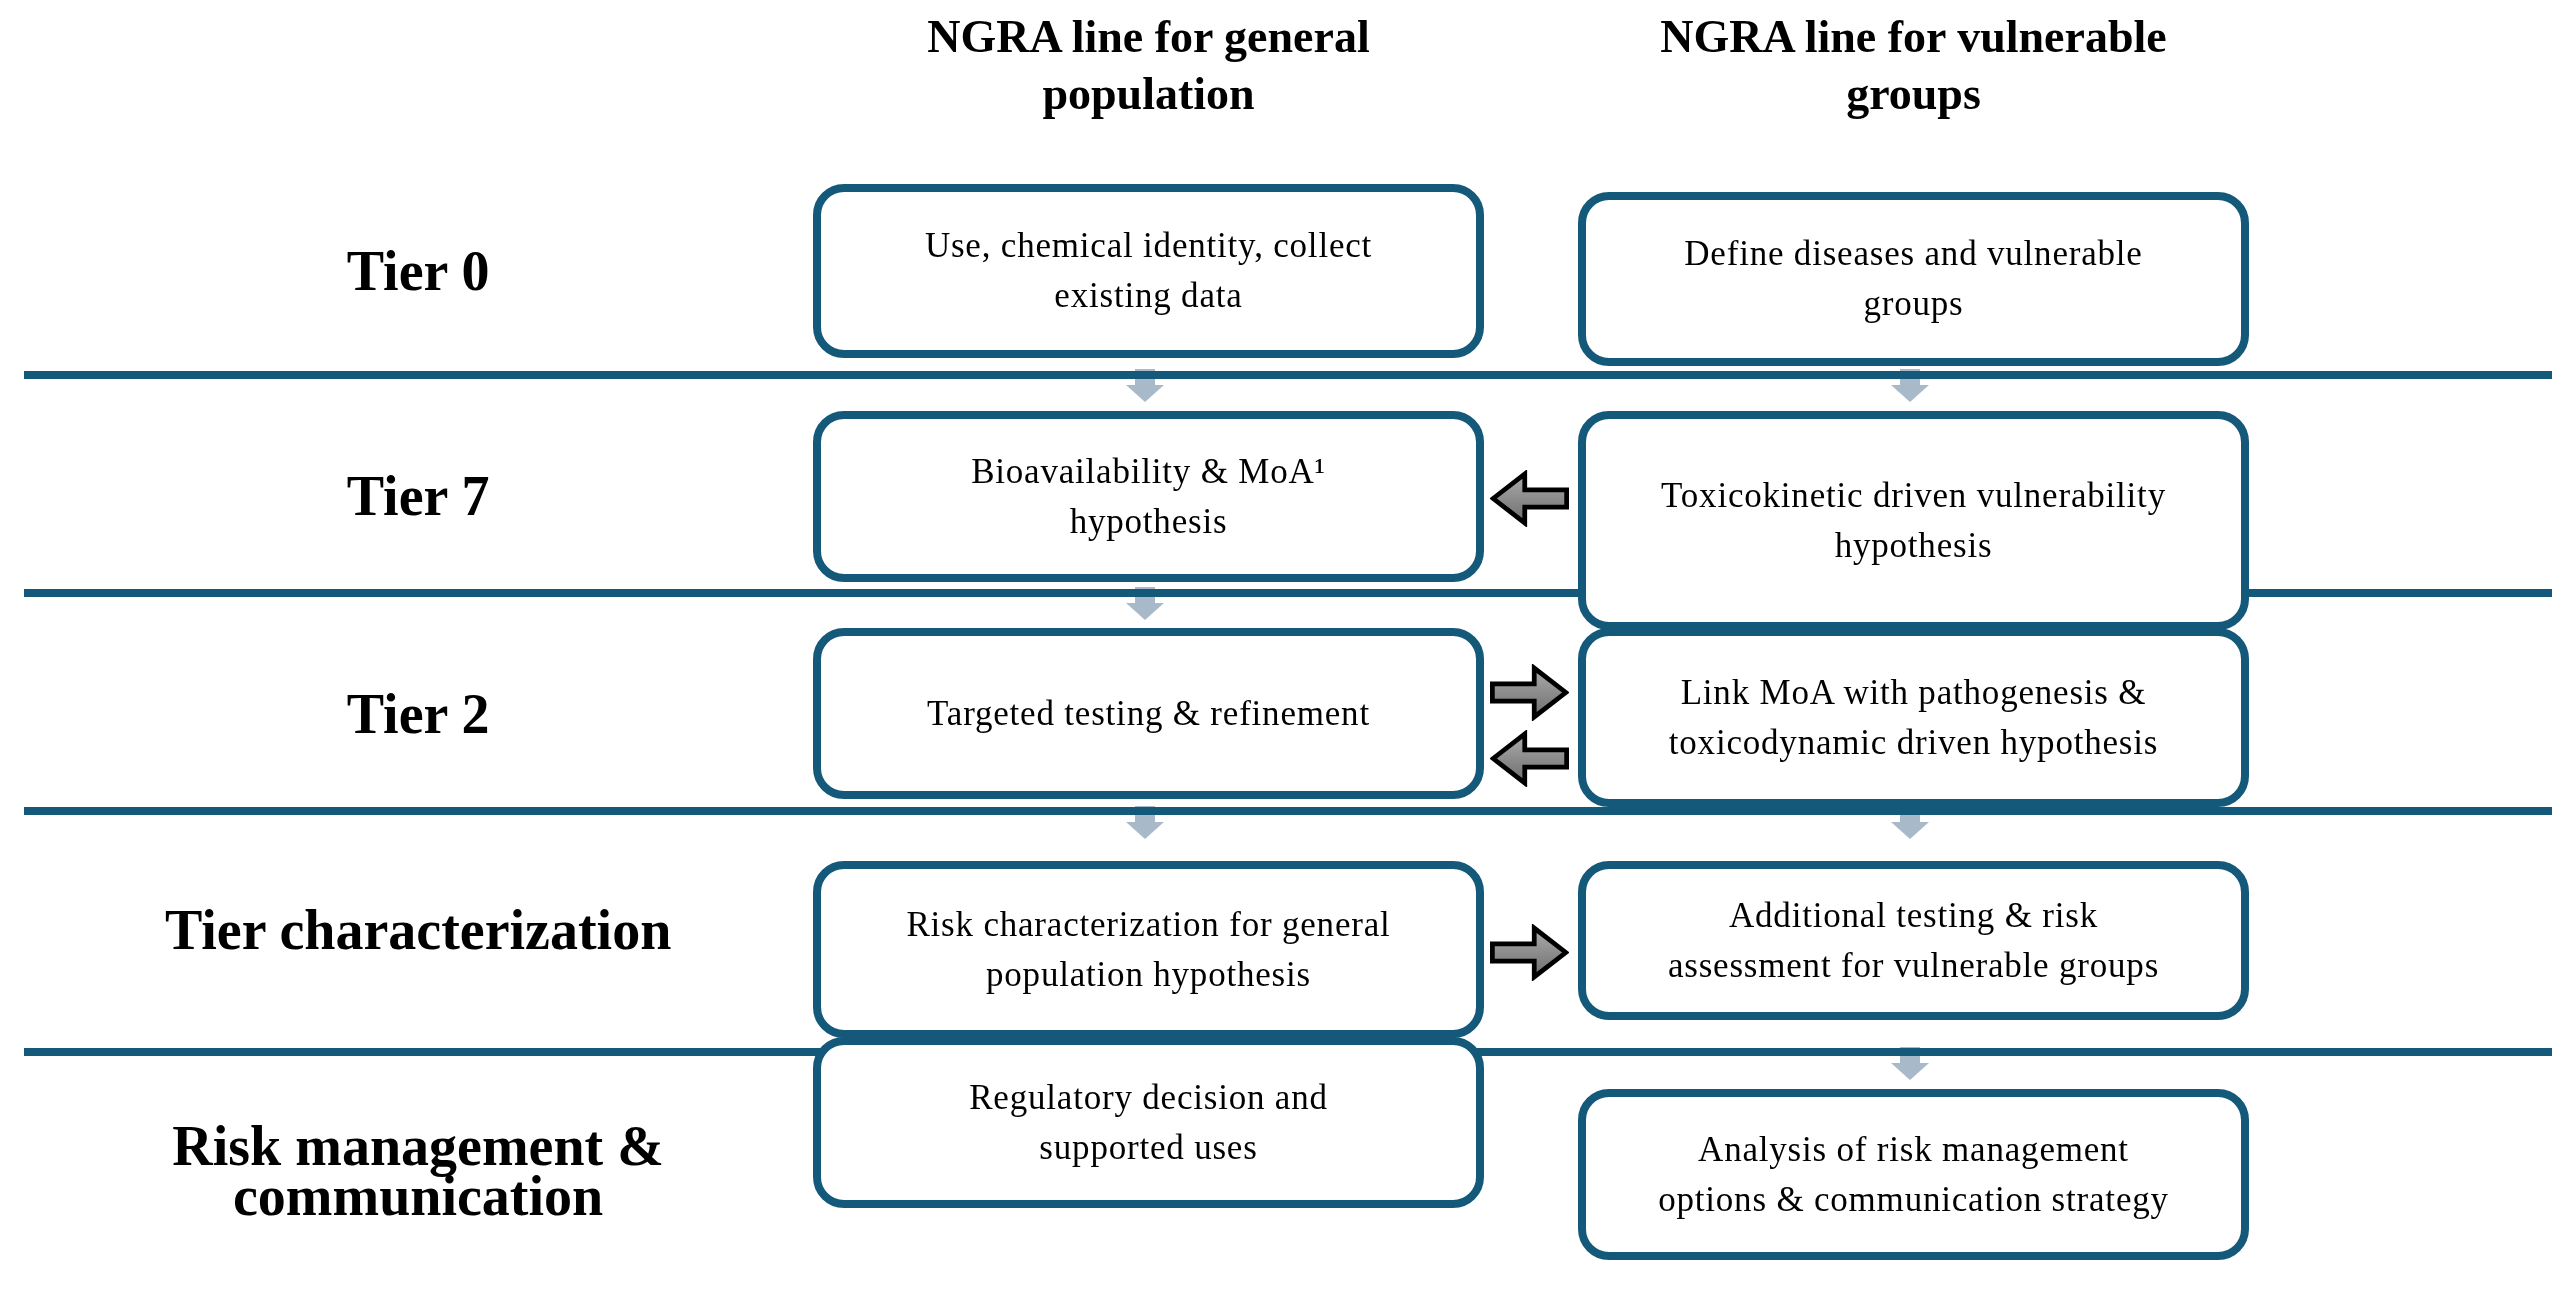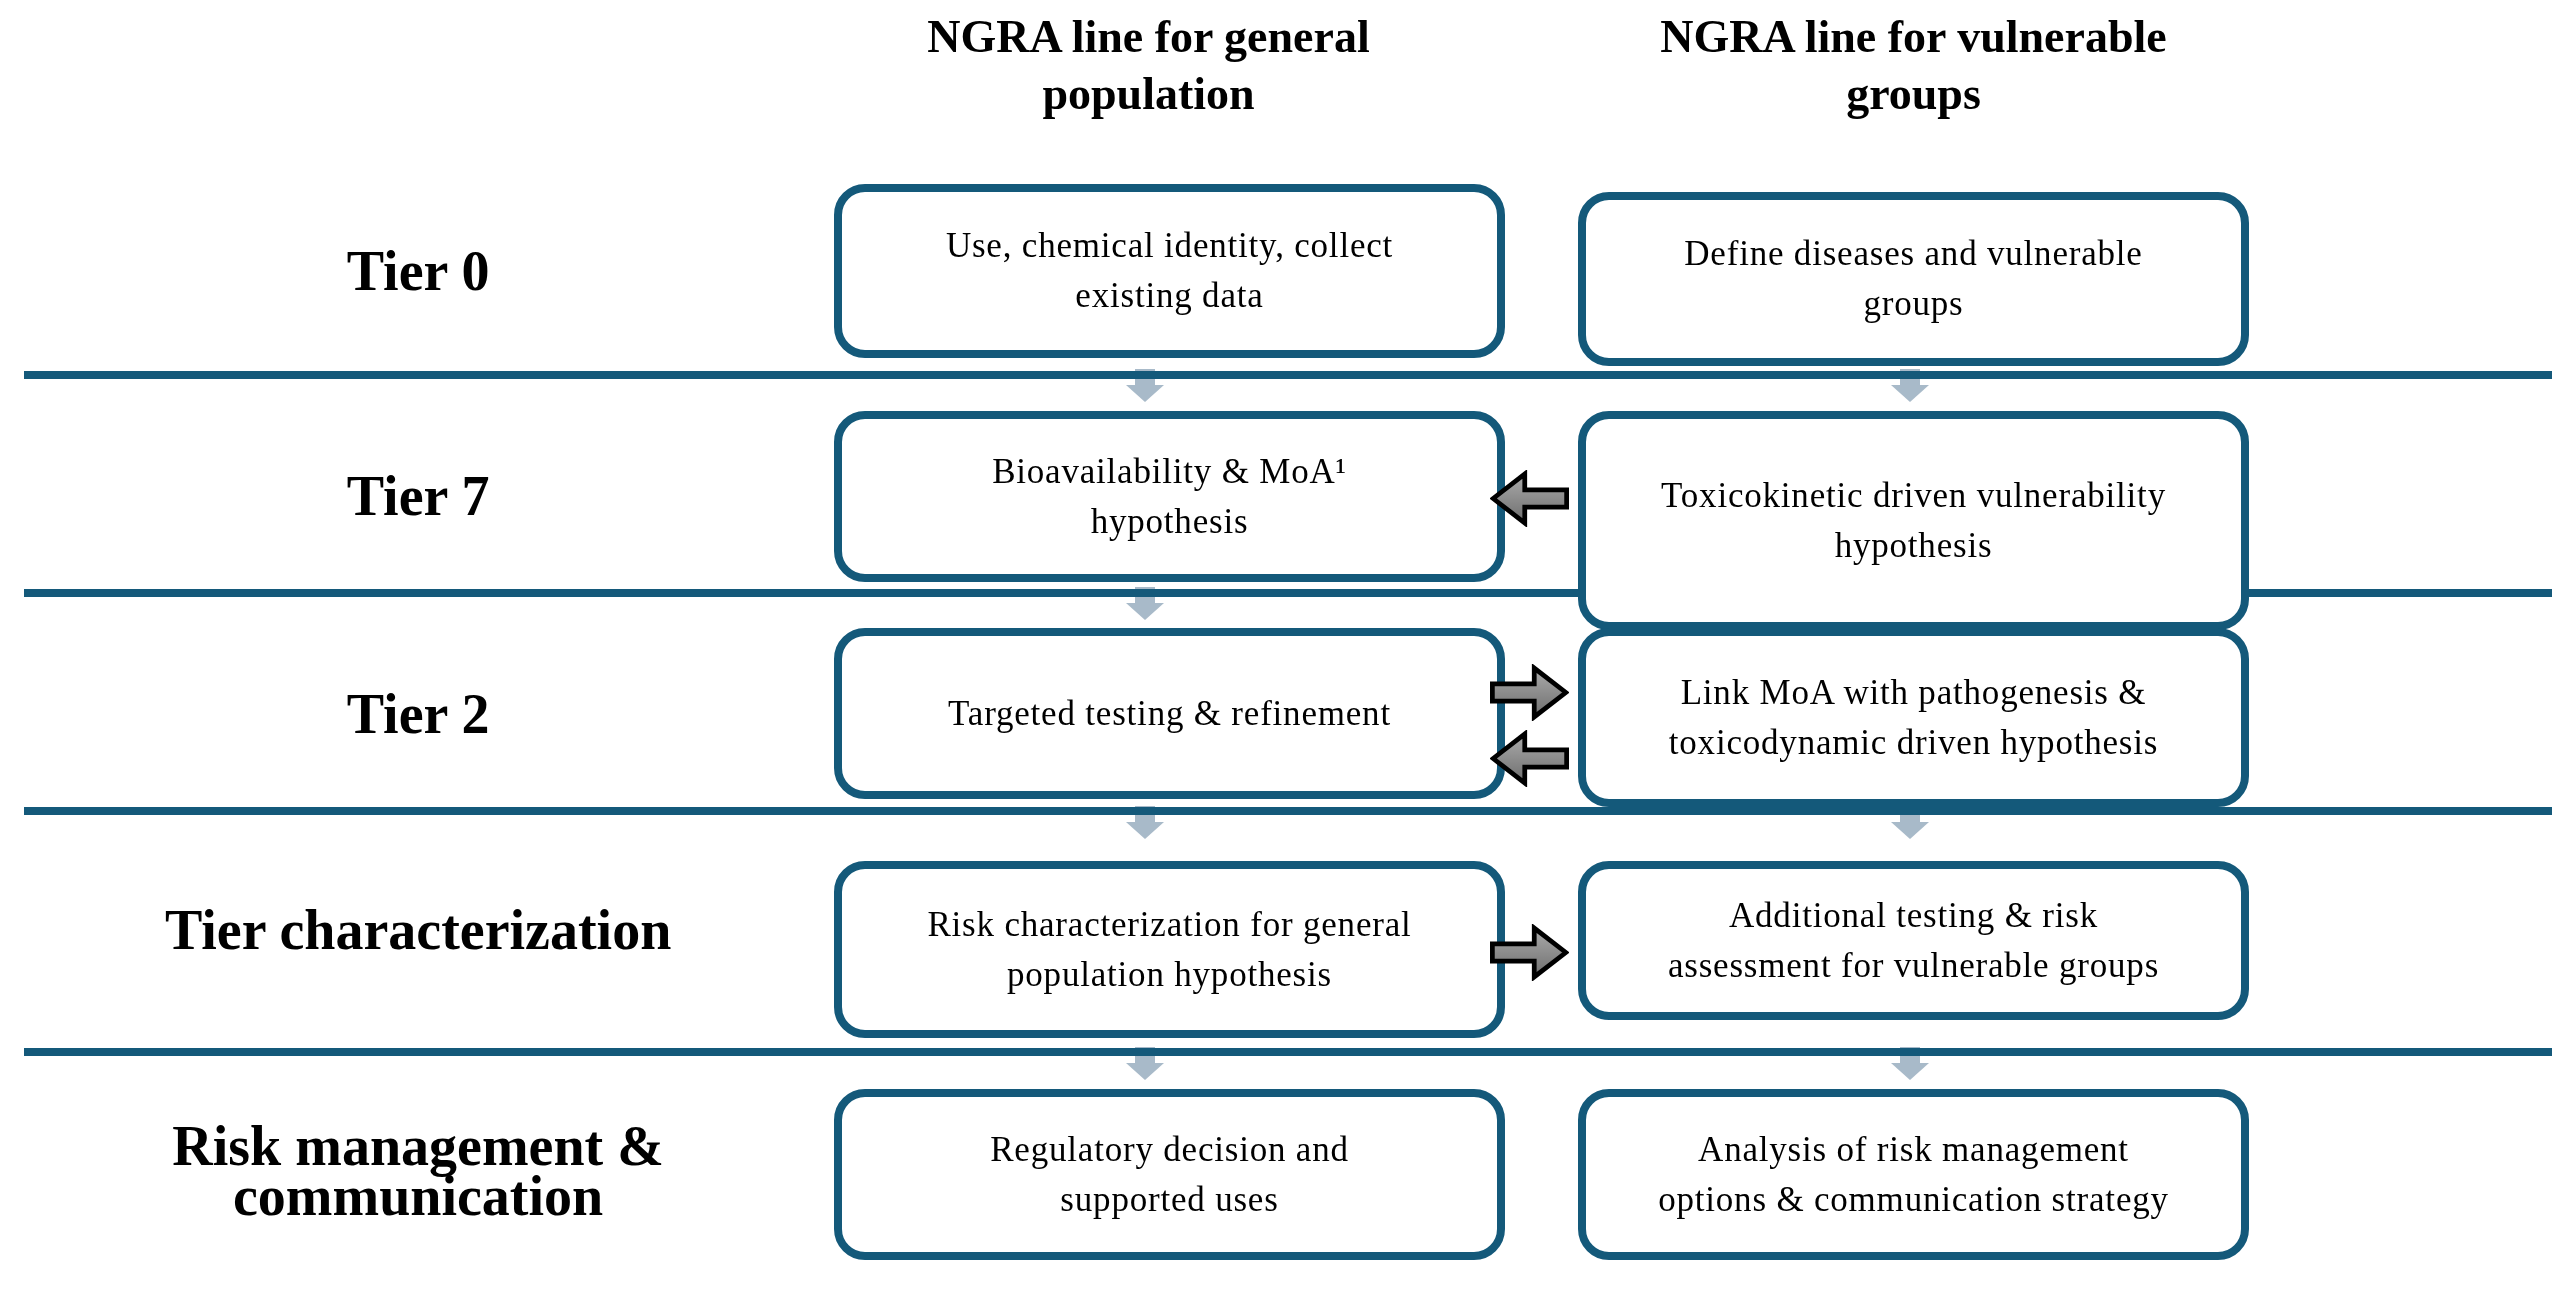--- a/index.html
+++ b/index.html
@@ -33,21 +33,21 @@
   
   .box{
     position:absolute;width:671px;
     border:8.6px solid #14597A;border-radius:31px;
     background:#ffffff;box-sizing:border-box;
     display:flex;align-items:center;justify-content:center;
     text-align:center;font-size:35px;line-height:50px;
     letter-spacing:0.8px;white-space:pre-line;
     padding:0 19px;z-index:4;
   }
-  .gcol{left:813px;margin-left:21px;}
+  .gcol{left:813px;}
   .vcol{left:1578px;}
   
   .varrow{position:absolute;width:38px;z-index:2;}
   .varrow .stem{width:20.4px;height:15.7px;background:#A8BAC9;margin:0 auto;}
   .varrow .head{
     width:0;height:0;margin:0 auto;
     border-left:19px solid transparent;
     border-right:19px solid transparent;
     border-top:17.3px solid #A8BAC9;
   }
@@ -119,21 +119,21 @@
       <div class="head"></div>
     </div>
 
   <div class="box gcol" style="top:184px;height:174px">Use, chemical identity, collect
 existing data</div>
   <div class="box gcol" style="top:411px;height:171px">Bioavailability &amp; MoA¹
 hypothesis</div>
   <div class="box gcol" style="top:628px;height:171px">Targeted testing &amp;  refinement</div>
   <div class="box gcol" style="top:861px;height:177px">Risk characterization for general
 population hypothesis</div>
-  <div class="box gcol" style="top:1089px;height:171px">Regulatory decision and
+  <div class="box gcol" style="top:1037px;height:171px">Regulatory decision and
 supported uses</div>
 
   <div class="box vcol" style="top:192px;height:174px">Define diseases and vulnerable
 groups</div>
   <div class="box vcol" style="top:411px;height:219px">Toxicokinetic driven vulnerability
 hypothesis</div>
   <div class="box vcol" style="top:628px;height:179px">Link MoA with pathogenesis &amp;
 toxicodynamic driven hypothesis</div>
   <div class="box vcol" style="top:861px;height:159px">Additional testing &amp;  risk
 assessment for vulnerable groups</div>

